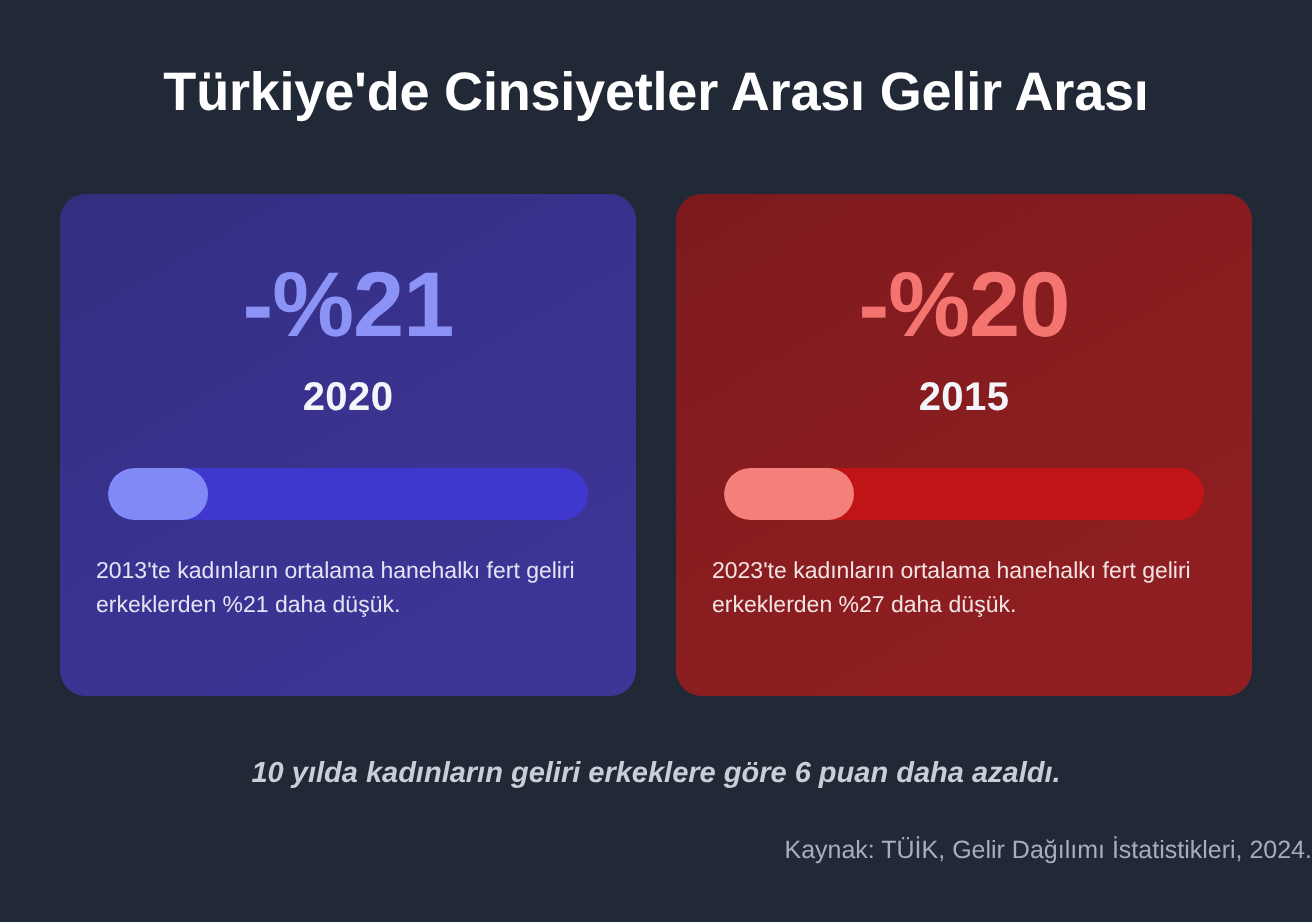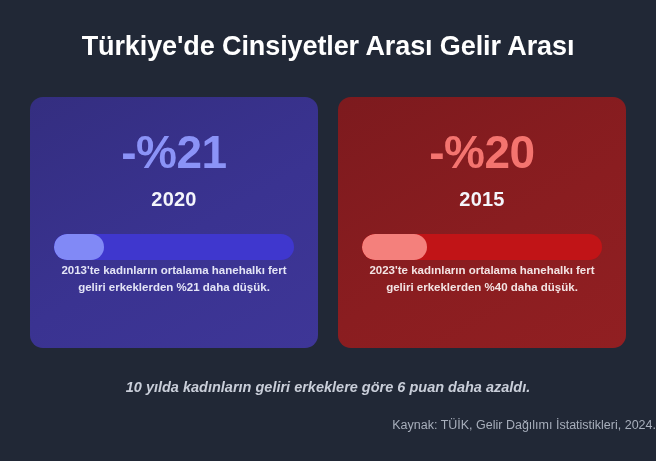--- a/index.html
+++ b/index.html
@@ -104,26 +104,24 @@
     position: absolute;
     top: 0;
     left: 0;
     height: 100%;
     border-radius: 13px;
   }
   .stat-card.blue .bar-fill { background: #8189f6; }
   .stat-card.red  .bar-fill { background: #f4807c; }
 
   .card-desc {
-    margin-top: 2px;
+    margin-top: 18px;
     font-size: 11.5px;
     line-height: 17px;
-    text-align: center;
     width: 252px;
-    font-weight: bold;
   }
   .stat-card.blue .card-desc { color: #e3e4f6; }
   .stat-card.red  .card-desc { color: #f3e3e3; }
 
   .footer-note {
     position: absolute;
     top: 379px;
     left: 0;
     right: 0;
     text-align: center;
@@ -162,21 +160,21 @@
       </div>
       <div class="card-desc">2013'te kadınların ortalama hanehalkı fert geliri erkeklerden %21 daha düşük.</div>
     </div>
 
     <div class="stat-card red">
       <div class="pct-value">-%20</div>
       <div class="year-label">2015</div>
       <div class="bar-track">
         <div class="bar-fill" id="fill-1" style="width: 27%;"></div>
       </div>
-      <div class="card-desc">2023'te kadınların ortalama hanehalkı fert geliri erkeklerden %40 daha düşük.</div>
+      <div class="card-desc">2023'te kadınların ortalama hanehalkı fert geliri erkeklerden %27 daha düşük.</div>
     </div>
 
   </div>
 
   <div class="footer-note">10 yılda kadınların geliri erkeklere göre 6 puan daha azaldı.</div>
   <div class="footer-source">Kaynak: TÜİK, Gelir Dağılımı İstatistikleri, 2024.</div>
 
 </div>
 
 </body></html>

